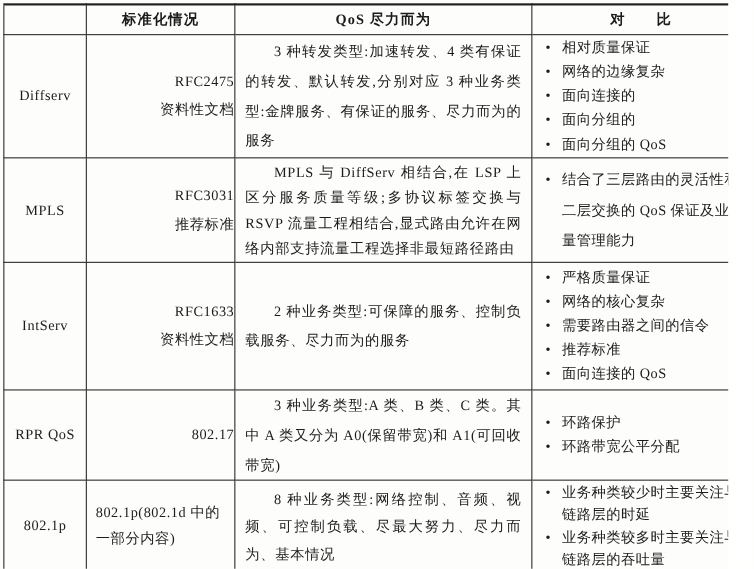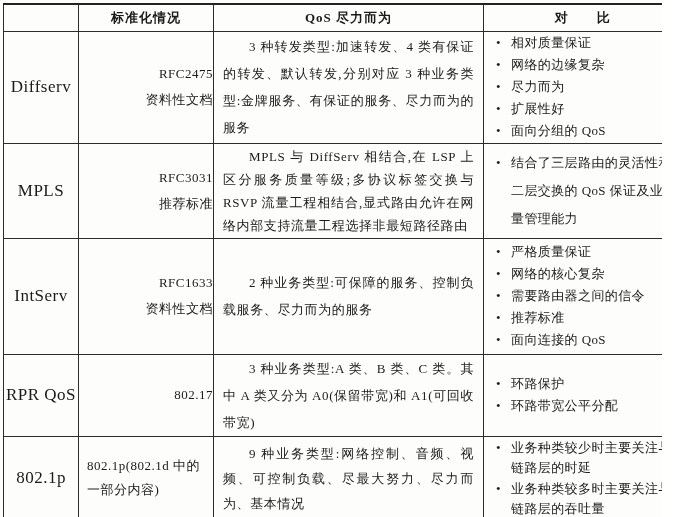--- a/index.html
+++ b/index.html
@@ -34,21 +34,21 @@
   tr.rh2{height:95px}
   tr.rh3{height:116px}
   tr.rh4{height:73px}
   tr.rh5{height:81px}
 
   th{
     font-size:13px;font-weight:700;
     text-align:center;letter-spacing:1px;
   }
   td.name{
-    text-align:center;font-size:17px;letter-spacing:.5px;
+    text-align:center;font-size:13px;letter-spacing:.5px;
   }
   td.std{text-align:right;font-size:13px;}
   td.std .std-line{line-height:26px;letter-spacing:.5px;}
   td.std.left{text-align:left;}
   td.std.left .std-line{padding:0 8px;line-height:24px;}
 
   td.mech p{
     margin:0;padding:0 9px;
     font-size:13px;line-height:27px;
     text-align:justify;text-indent:2em;
@@ -93,22 +93,22 @@
           <div class="std-line">RFC2475</div>
           <div class="std-line">资料性文档</div>
         </td>
         <td class="mech">
           <p>3 种转发类型:加速转发、4 类有保证的转发、默认转发,分别对应 3 种业务类型:金牌服务、有保证的服务、尽力而为的服务</p>
         </td>
         <td class="cmp">
           <ul>
             <li><span class="bullet">•</span><span class="btext">相对质量保证</span></li>
             <li><span class="bullet">•</span><span class="btext">网络的边缘复杂</span></li>
-            <li><span class="bullet">•</span><span class="btext">尽力而为</span></li>
-            <li><span class="bullet">•</span><span class="btext">扩展性好</span></li>
+            <li><span class="bullet">•</span><span class="btext">面向连接的</span></li>
+            <li><span class="bullet">•</span><span class="btext">面向分组的</span></li>
             <li><span class="bullet">•</span><span class="btext">面向分组的 QoS</span></li>
           </ul>
         </td>
       </tr>
 
       <tr class="rh2 mpls">
         <td class="name">MPLS</td>
         <td class="std">
           <div class="std-line">RFC3031</div>
           <div class="std-line">推荐标准</div>
@@ -158,21 +158,21 @@
           </ul>
         </td>
       </tr>
 
       <tr class="rh5 p8021">
         <td class="name">802.1p</td>
         <td class="std left">
           <div class="std-line">802.1p(802.1d 中的一部分内容)</div>
         </td>
         <td class="mech">
-          <p>9 种业务类型:网络控制、音频、视频、可控制负载、尽最大努力、尽力而为、基本情况</p>
+          <p>8 种业务类型:网络控制、音频、视频、可控制负载、尽最大努力、尽力而为、基本情况</p>
         </td>
         <td class="cmp">
           <ul>
             <li><span class="bullet">•</span><span class="btext">业务种类较少时主要关注与链路层的时延</span></li>
             <li><span class="bullet">•</span><span class="btext">业务种类较多时主要关注与链路层的吞吐量</span></li>
           </ul>
         </td>
       </tr>
 
     </tbody>

